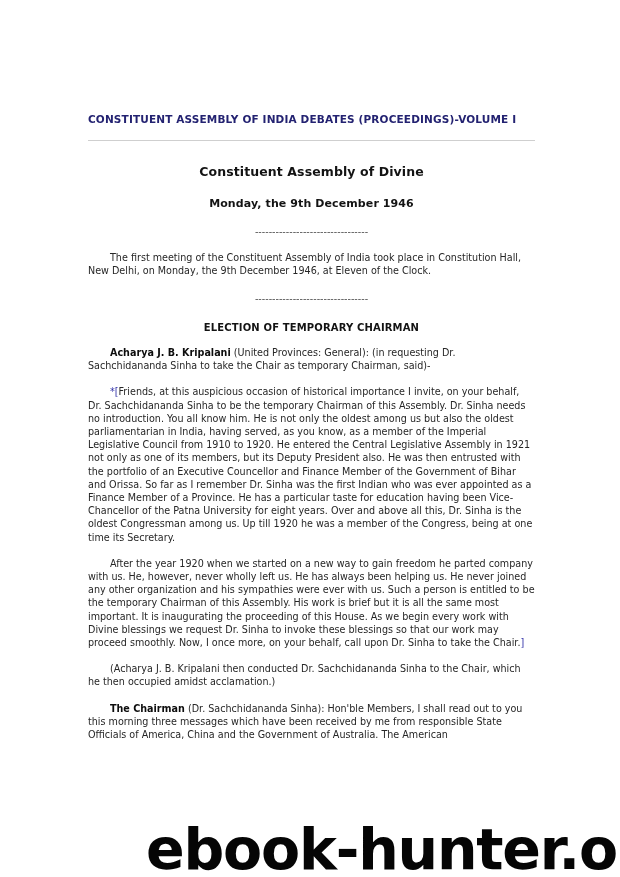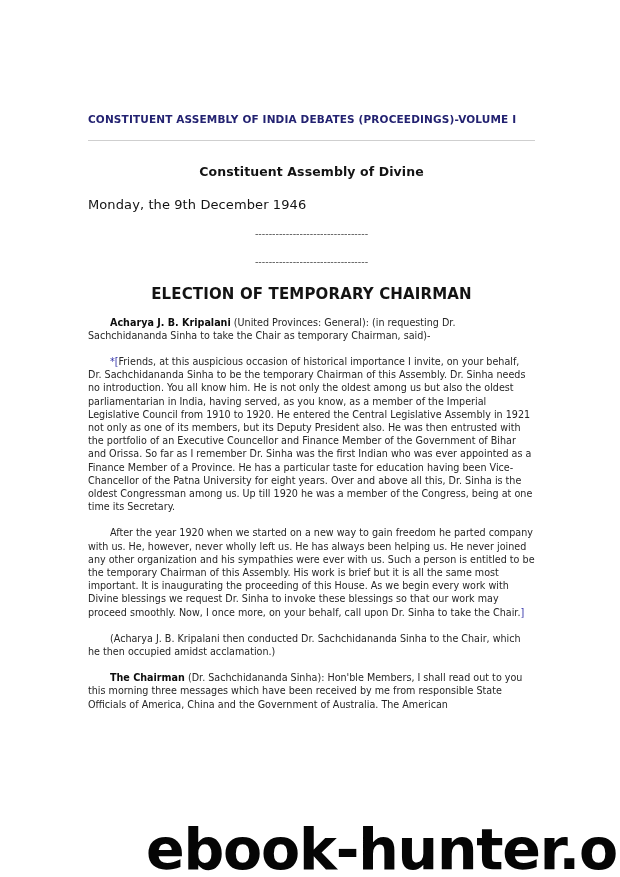--- a/index.html
+++ b/index.html
@@ -54,42 +54,43 @@
   .center-heading-1 {
     text-align: center;
     font-size: 12.5px;
     font-weight: bold;
     color: #131313;
     margin: 23px 0 0 0;
     letter-spacing: 0.1px;
   }
 
   .center-heading-2 {
-    font-size: 13px;
-    font-weight: normal;
+    text-align: center;
+    font-size: 11px;
+    font-weight: bold;
     color: #131313;
     margin: 18px 0 0 0;
     letter-spacing: 0.1px;
   }
 
   .separator {
     text-align: center;
     font-size: 9.5px;
     color: #333333;
     letter-spacing: 0px;
     margin: 16px 0 0 0;
     font-family: "DejaVu Sans", "Liberation Sans", sans-serif;
     line-height: 12px;
     white-space: nowrap;
     overflow: hidden;
   }
 
   .section-heading {
     text-align: center;
-    font-size: 15px;
+    font-size: 10px;
     font-weight: bold;
     color: #131313;
     letter-spacing: 0.15px;
     margin: 17px 0 0 0;
   }
 
   p.body {
     font-size: 9.6px;
     line-height: 13.2px;
     color: #262626;
@@ -131,20 +132,21 @@
     <h1 class="doc-title">CONSTITUENT ASSEMBLY OF INDIA  DEBATES (PROCEEDINGS)-VOLUME I</h1>
 
     <hr class="title-rule">
 
     <h2 class="center-heading-1">Constituent Assembly of Divine</h2>
 
     <h3 class="center-heading-2">Monday, the 9th December 1946</h3>
 
     <div class="separator">---------------------------------</div>
 
+    <p class="body">The first meeting of the Constituent Assembly of India took place in Constitution Hall, New Delhi, on Monday, the 9th December 1946, at Eleven of the Clock.</p>
 
     <div class="separator">---------------------------------</div>
 
     <h3 class="section-heading">ELECTION OF TEMPORARY CHAIRMAN</h3>
 
     <p class="body"><span class="bold">Acharya J. B. Kripalani</span><span> (United Provinces: General): (in requesting Dr. Sachchidananda Sinha to take the Chair as temporary Chairman, said)-</span></p>
 
     <p class="body"><span class="blue-mark">*[</span><span>Friends, at this auspicious occasion of historical importance I invite, on your behalf, Dr. Sachchidananda Sinha to be the temporary Chairman of this Assembly. Dr. Sinha needs no introduction. You all know him. He is not only the oldest among us but also the oldest parliamentarian in India, having served, as you know, as a member of the Imperial Legislative Council from 1910 to 1920. He entered the Central Legislative Assembly in 1921 not only as one of its members, but its Deputy President also. He was then entrusted with the portfolio of an Executive Councellor and Finance Member of the Government of Bihar and Orissa. So far as I remember Dr. Sinha was the first Indian who was ever appointed as a Finance Member of a Province. He has a particular taste for education having been Vice-Chancellor of the Patna University for eight years. Over and above all this, Dr. Sinha is the oldest Congressman among us. Up till 1920 he was a member of the Congress, being at one time its Secretary.</span></p>
 
     <p class="body"><span>After the year 1920 when we started on a new way to gain freedom he parted company with us. He, however, never wholly left us. He has always been helping us. He never joined any other organization and his sympathies were ever with us. Such a person is entitled to be the temporary Chairman of this Assembly. His work is brief but it is all the same most important. It is inaugurating the proceeding of this House. As we begin every work with Divine blessings we request Dr. Sinha to invoke these blessings so that our work may proceed smoothly. Now, I once more, on your behalf, call upon Dr. Sinha to take the Chair.</span><span class="blue-mark">]</span></p>

